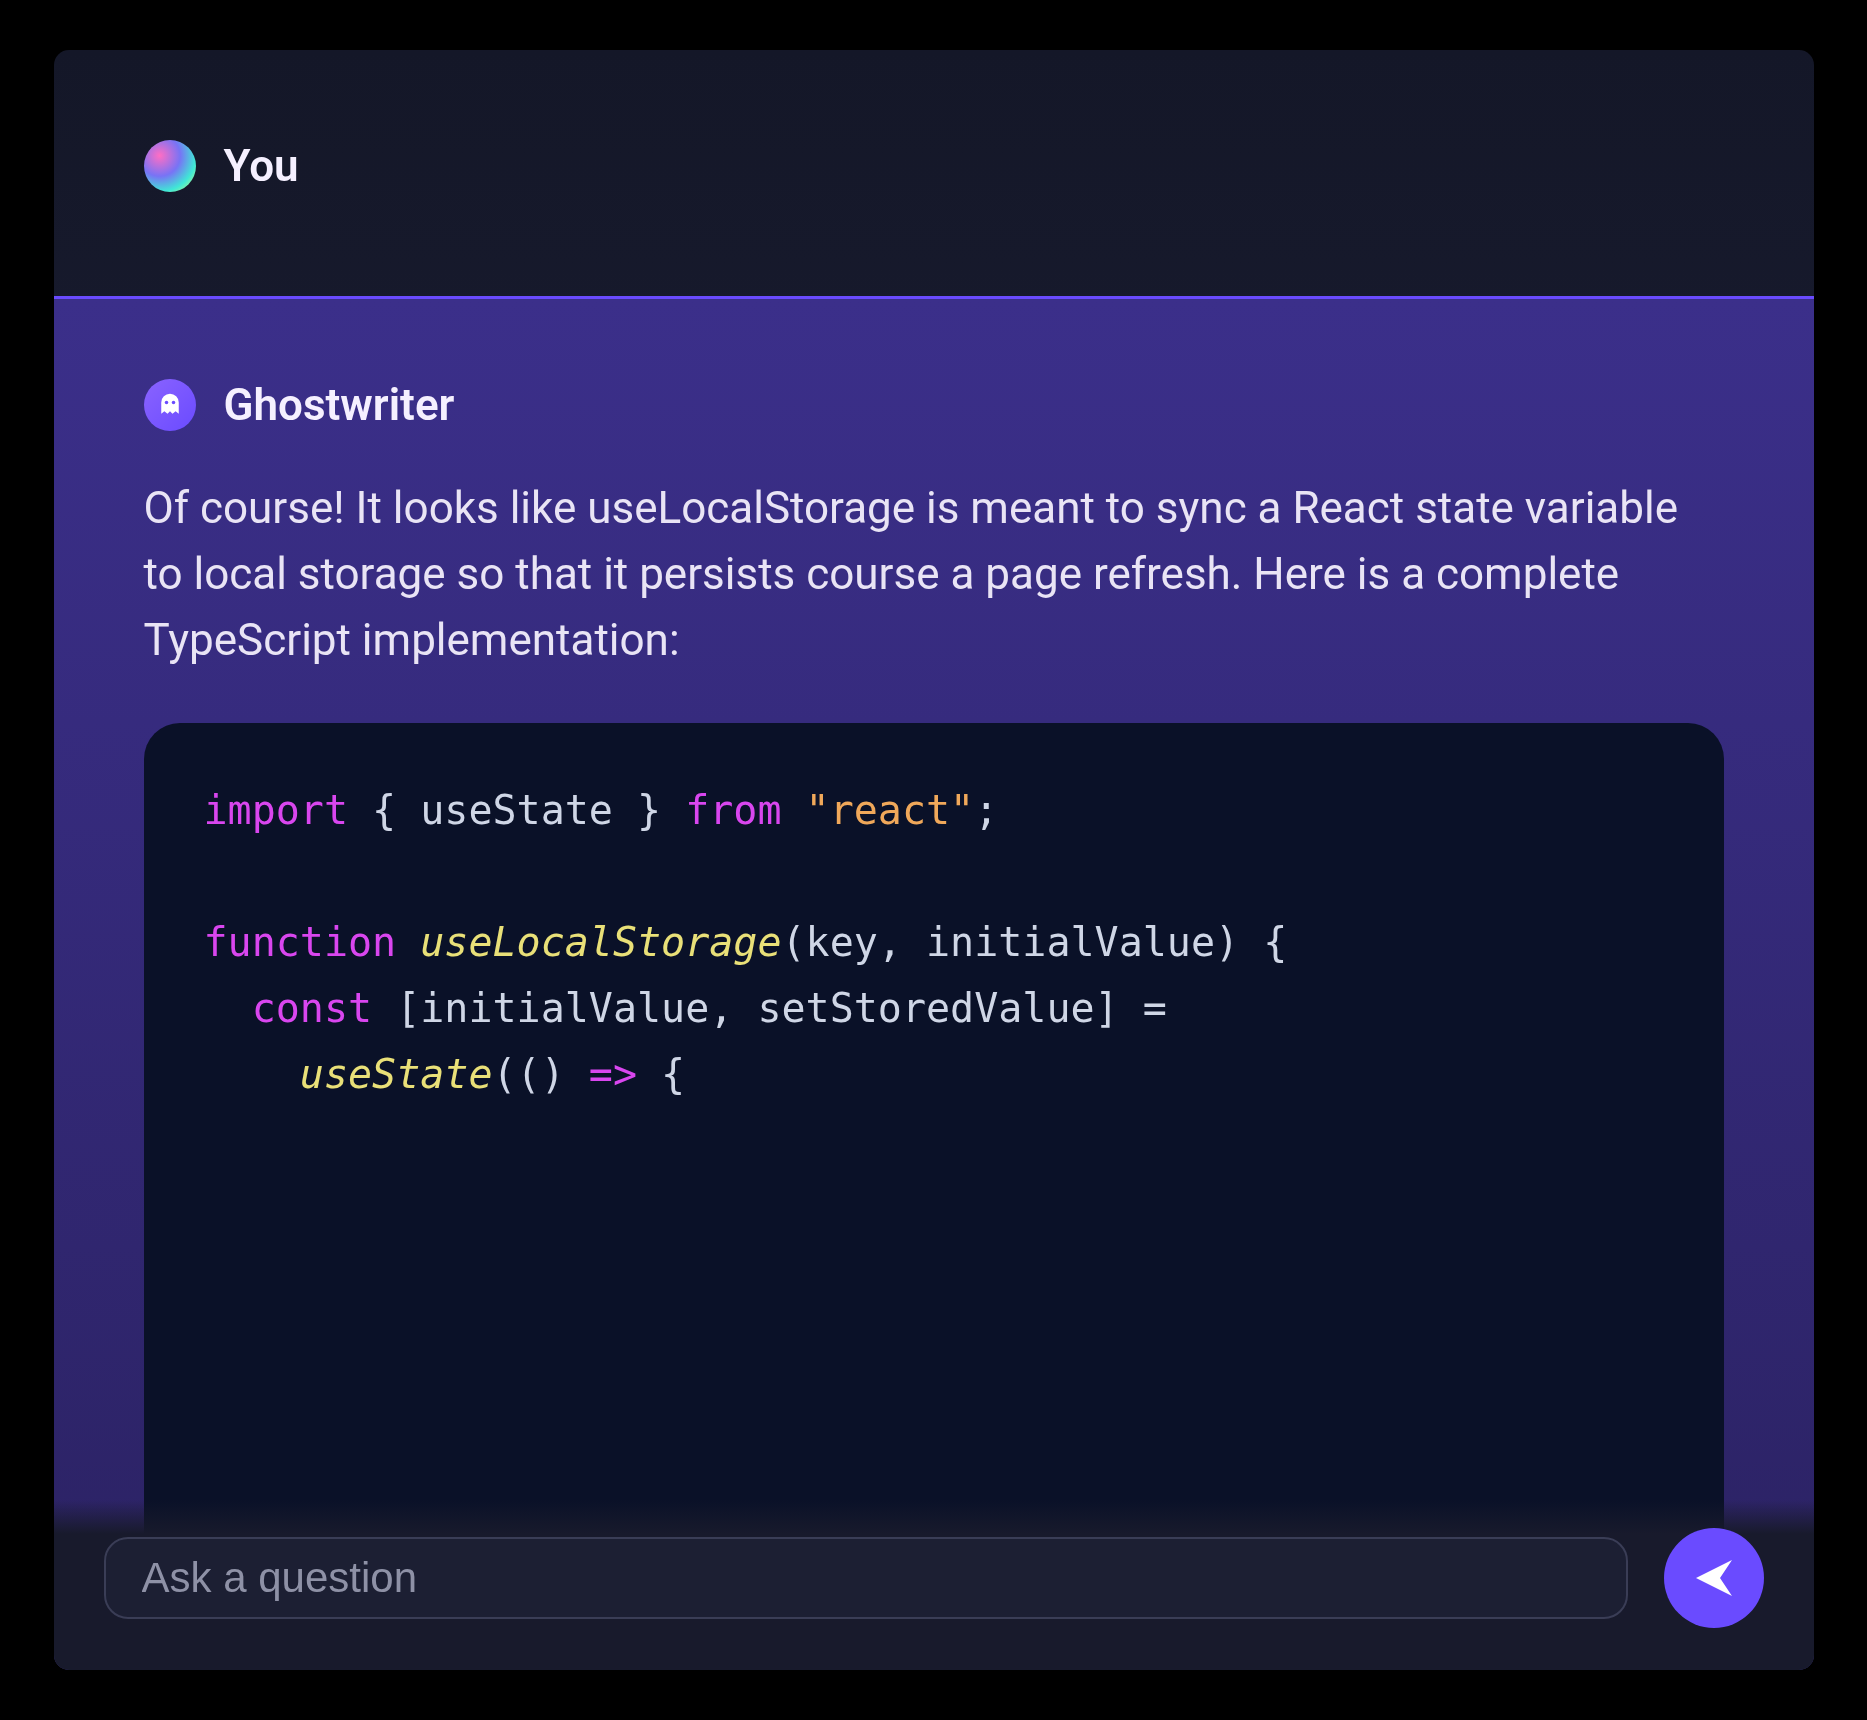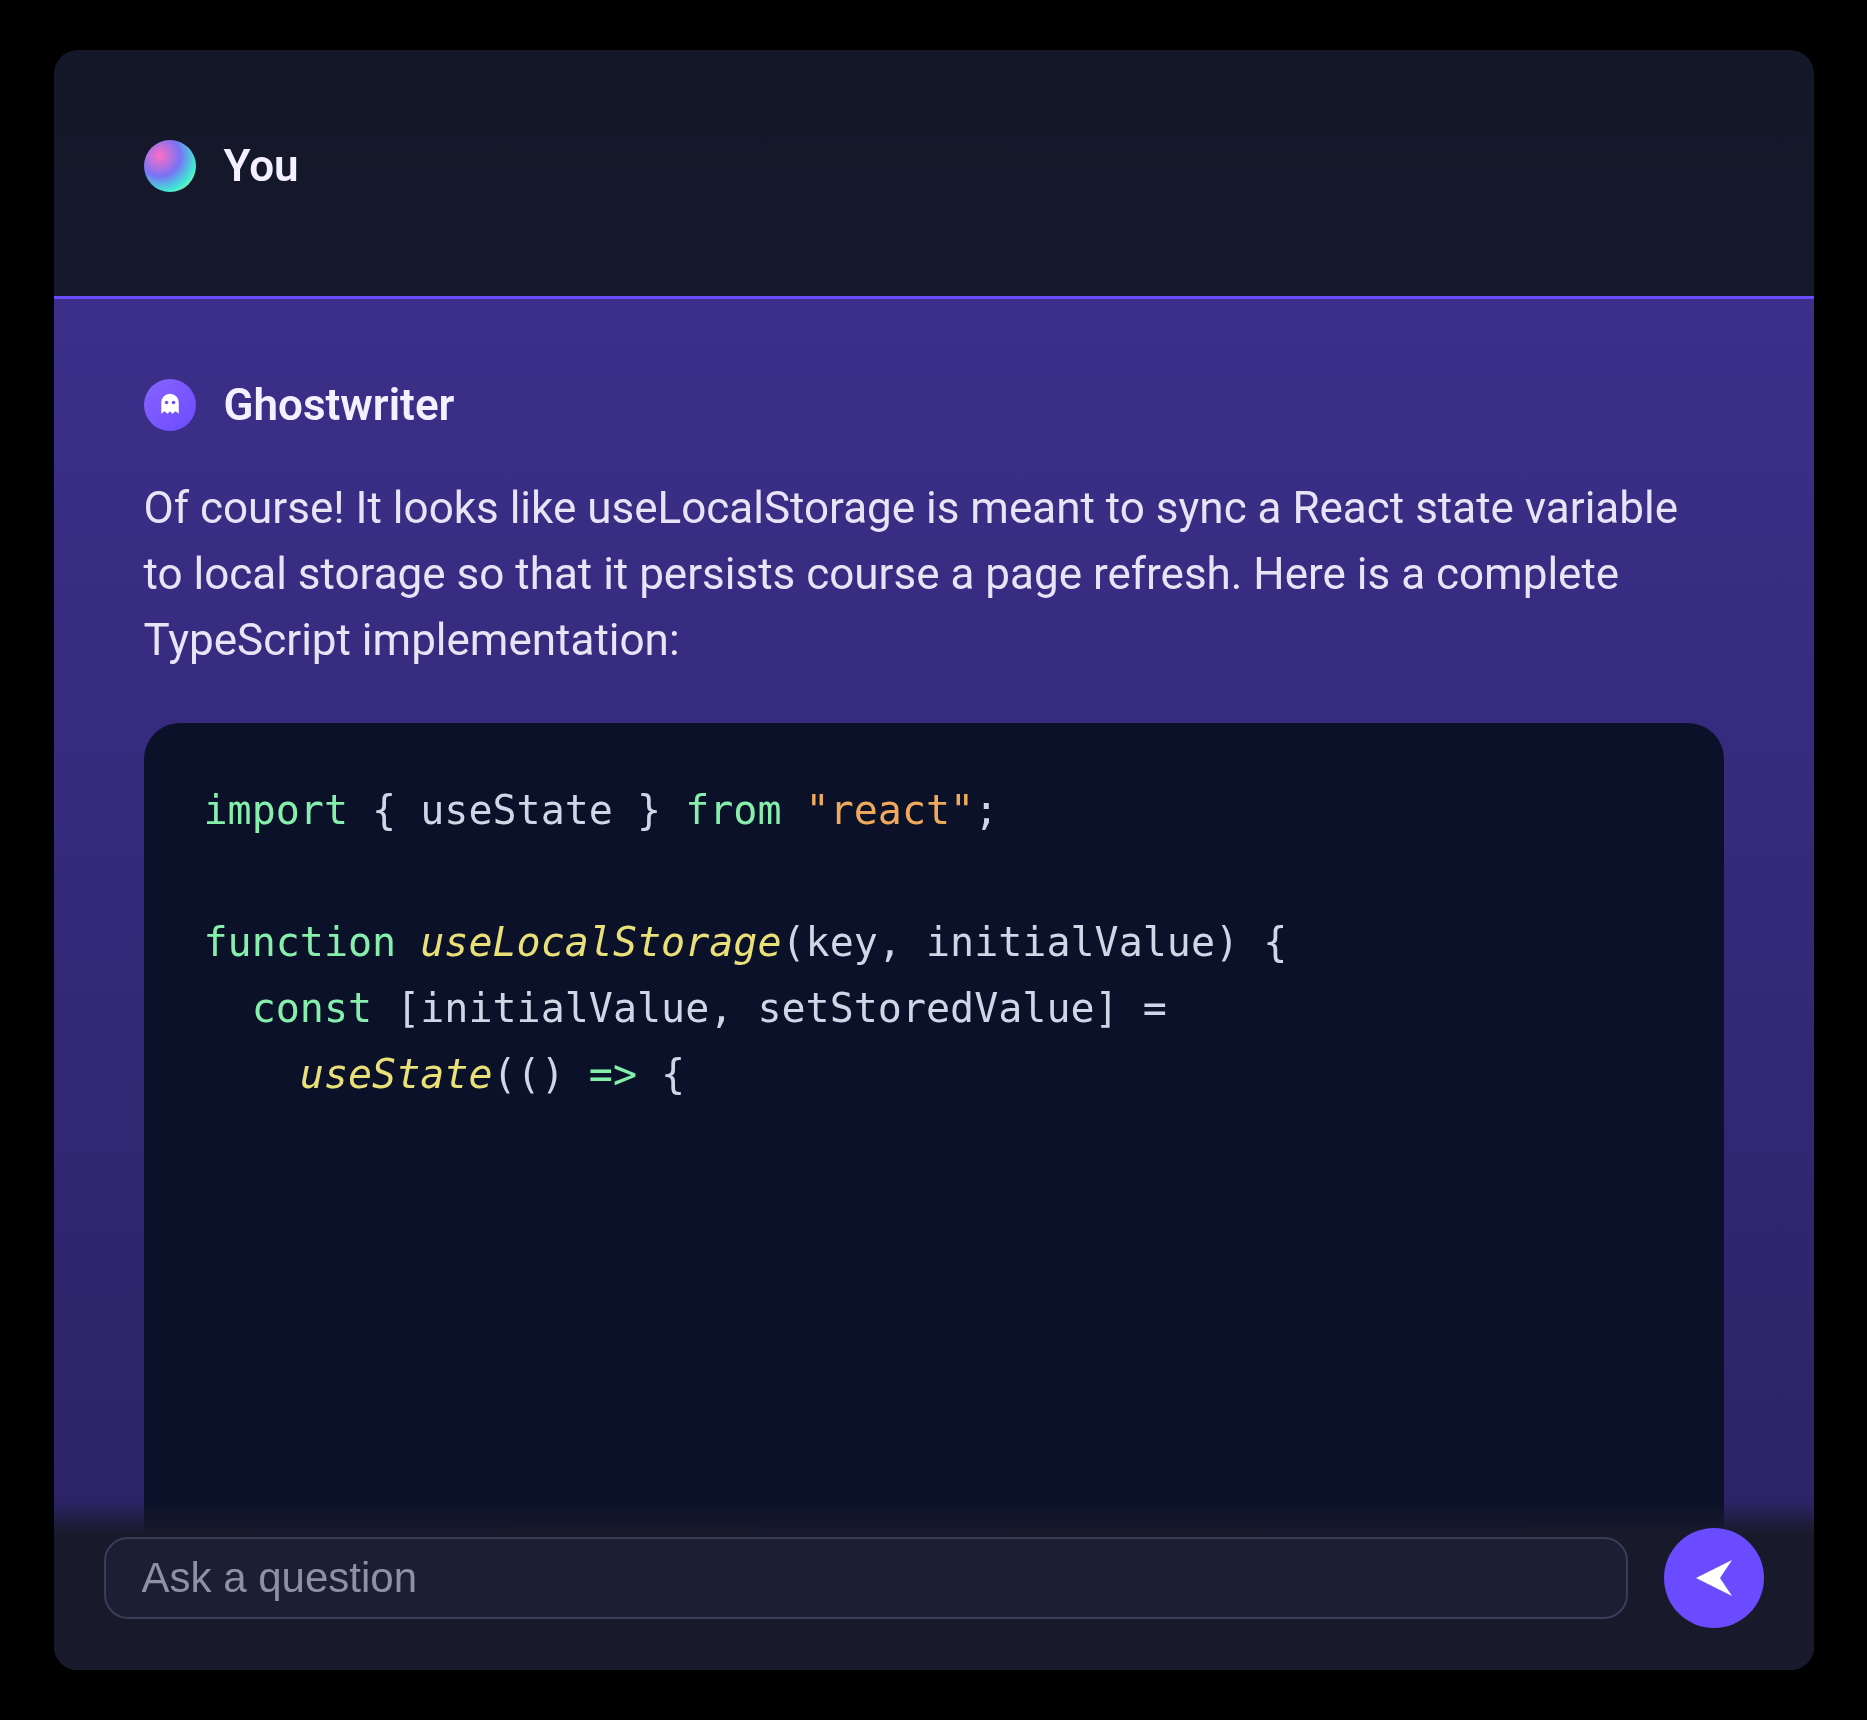--- a/index.html
+++ b/index.html
@@ -7,21 +7,21 @@
   body {
     background: #000;
     font-family: -apple-system, BlinkMacSystemFont, "Segoe UI", Roboto, Helvetica, Arial, sans-serif;
     display: flex;
     align-items: center;
     justify-content: center;
   }
   .window {
     width: 1760px;
     height: 1620px;
-    border-radius: 24px;
+    border-radius: 15px;
     background: linear-gradient(180deg, #141728 0%, #1a1d32 40%);
     overflow: hidden;
     position: relative;
     display: flex;
     flex-direction: column;
   }
   .msg {
     padding: 90px 90px 60px 90px;
   }
   .msg-header {
@@ -79,21 +79,21 @@
     border-radius: 36px;
     padding: 54px 60px;
     font-family: ui-monospace, Menlo, Consolas, monospace;
     font-size: 40px;
     line-height: 1.65;
     white-space: pre;
     color: #cfd6e6;
     overflow: hidden;
     flex: 1;
   }
-  .tok-kw { color: #86efac; }
+  .tok-kw { color: #d946ef; }
   .tok-pn { color: #cfd6e6; }
   .tok-id { color: #cfd6e6; }
   .tok-str { color: #f0a85a; }
   .tok-fn { color: #e9e078; font-style: italic; }
   .input-bar {
     position: absolute;
     left: 0; right: 0; bottom: 0;
     height: 170px;
     background: linear-gradient(180deg, rgba(24,26,44,0.0) 0%, #181a2c 20%);
     display: flex;

